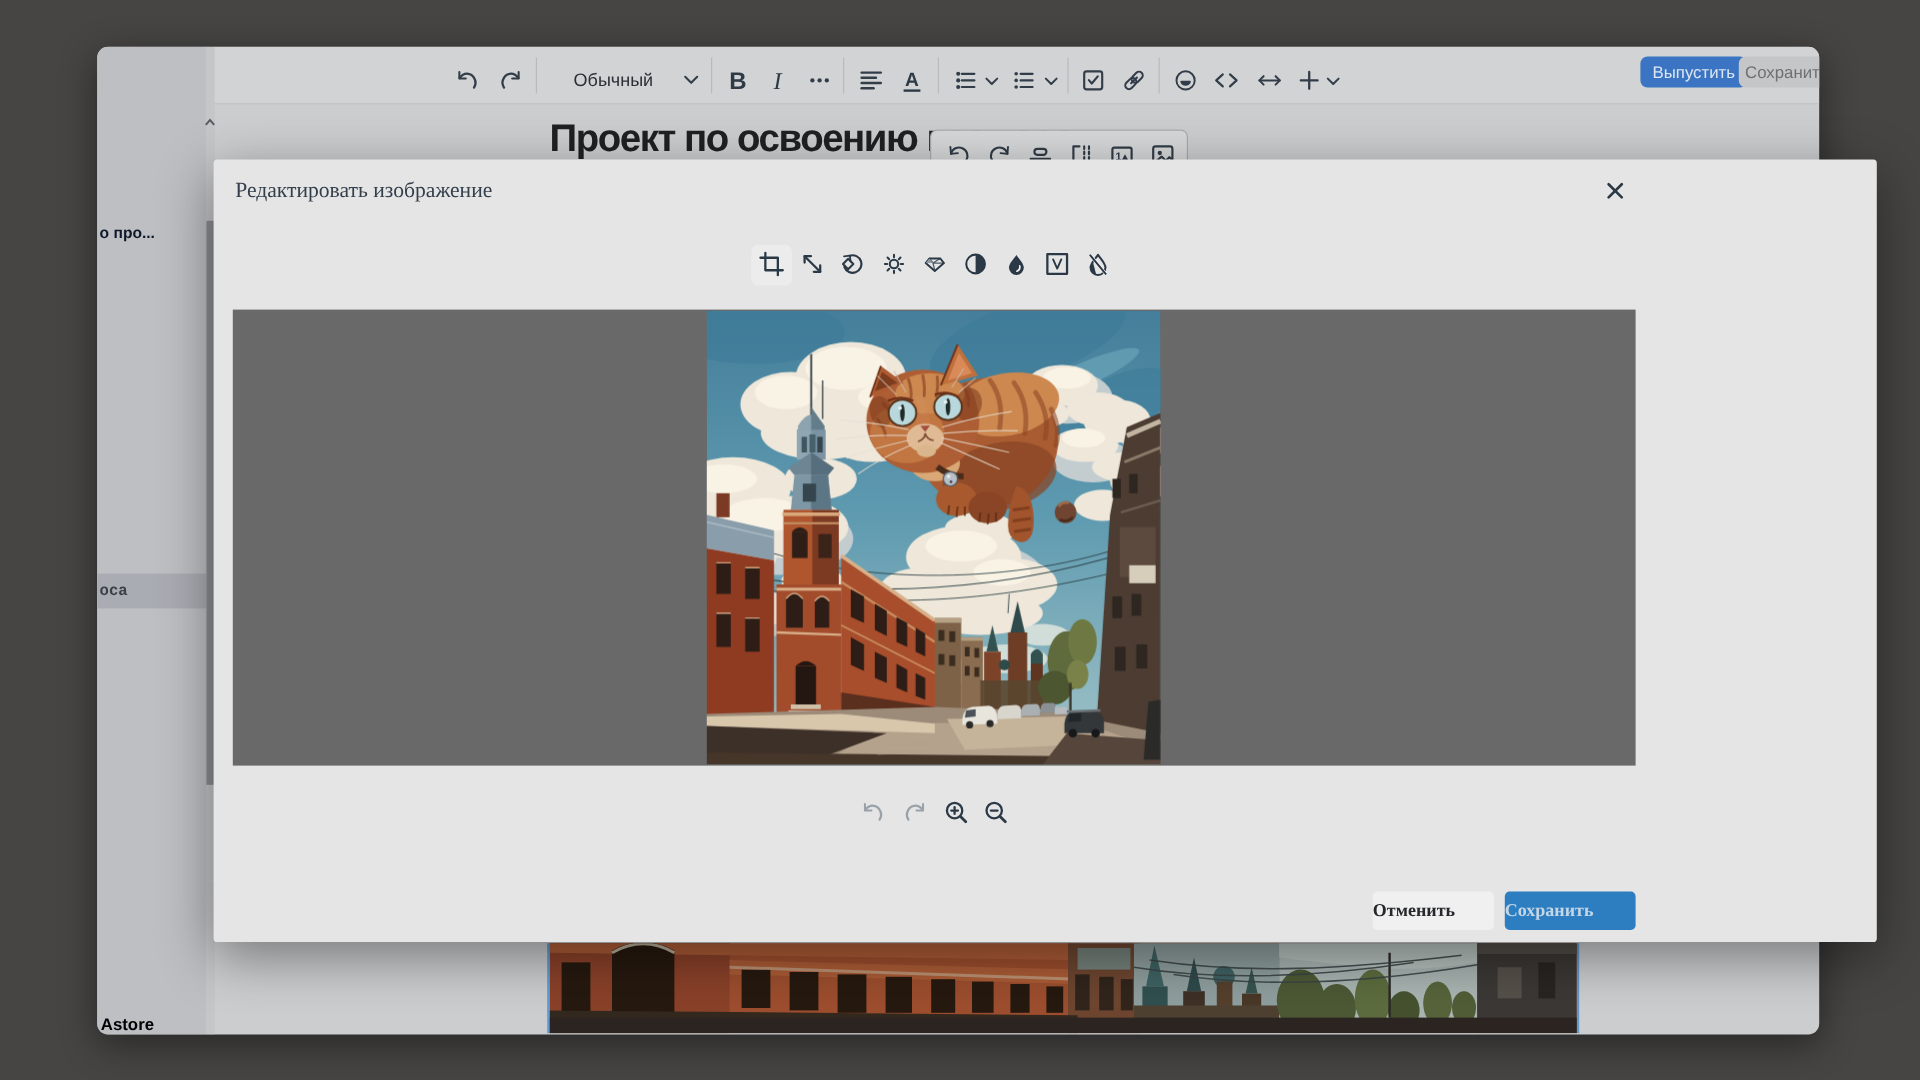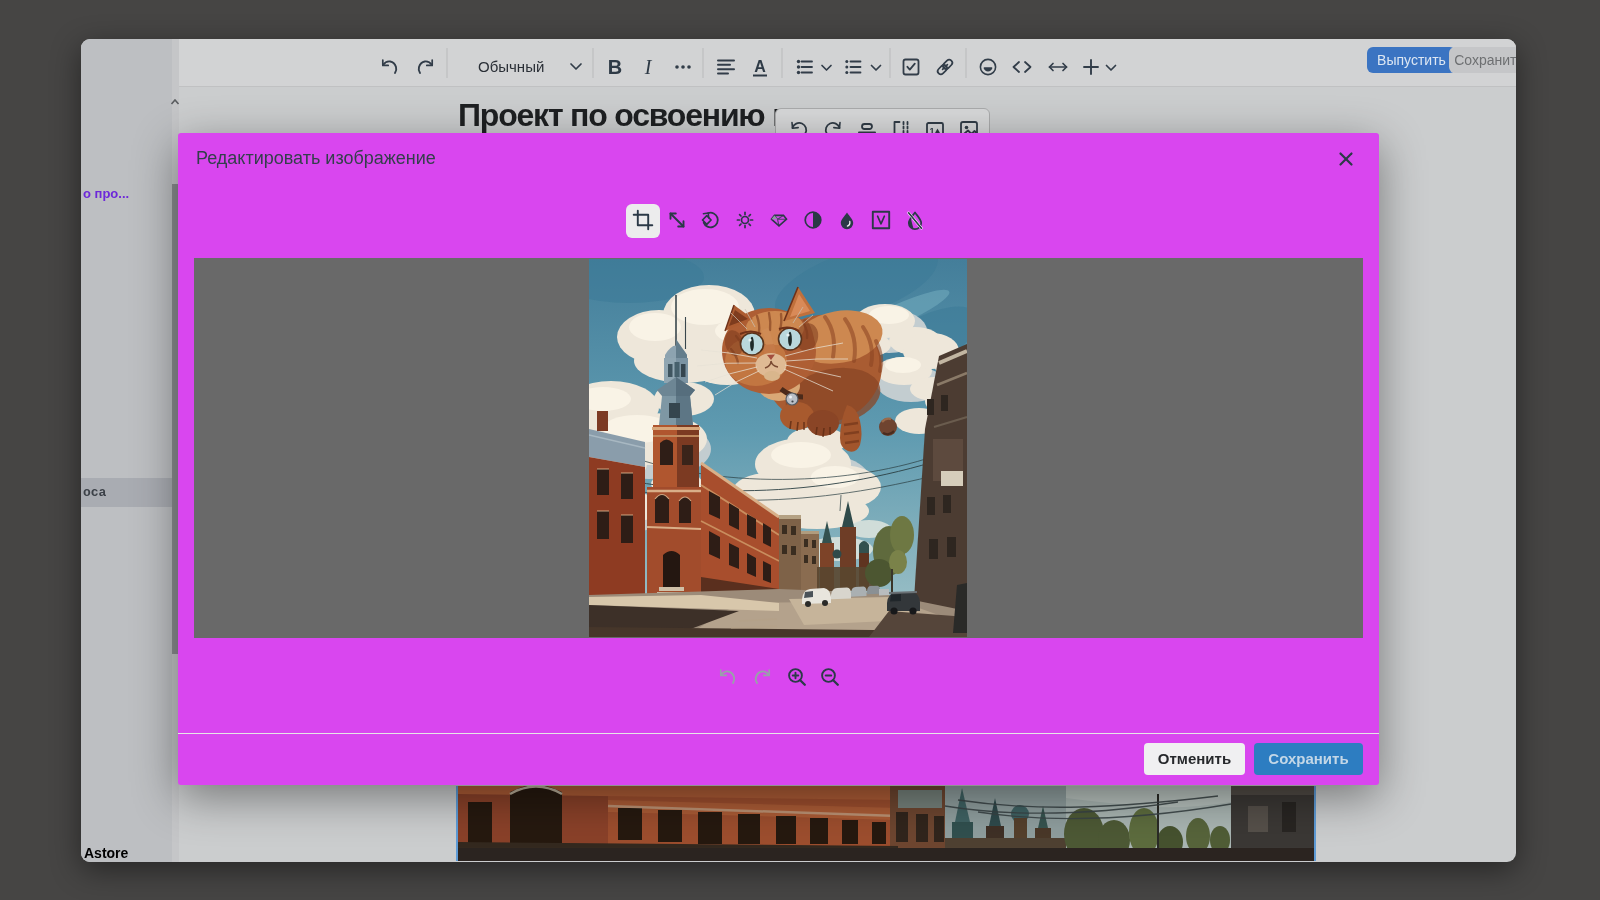--- a/index.html
+++ b/index.html
@@ -6,44 +6,44 @@
     background:#464544;font-family:"Liberation Sans",sans-serif;}
   .abs{position:absolute;}
   #win{position:absolute;left:81px;top:39px;width:1435px;height:823px;
     border-radius:9px;background:#cbcdce;overflow:hidden;
     box-shadow:0 8px 30px rgba(0,0,0,.45);}
   #topbar{position:absolute;left:98px;top:0;right:0;height:47px;
     background:#d2d3d4;border-bottom:1px solid #c0c1c2;}
   #sidebar{position:absolute;left:0;top:0;width:91px;height:823px;background:#bdbfc2;}
   #scrollcol{position:absolute;left:91px;top:0;width:7px;height:823px;background:#c5c6c8;}
   #scrollthumb{position:absolute;left:91px;top:145px;width:7px;height:470px;background:#8c8e91;}
-  .sbtext{position:absolute;color:#6d28d9;font-size:13px;font-weight:bold;}
+  .sbtext{position:absolute;color:#0f172a;font-size:13px;font-weight:bold;}
   #selrow{position:absolute;left:0;top:439px;width:91px;height:29px;background:#a9acb2;}
   #title{position:absolute;left:377px;top:58px;font-size:32px;font-weight:bold;
     color:#1e2022;white-space:nowrap;letter-spacing:-1.2px;}
   #btn-vypustit{position:absolute;left:1274px;top:8px;width:89px;height:26px;
     background:#3b74c2;border-radius:6px;color:#dde7f3;font-size:14px;
     text-align:center;line-height:26px;margin-left:12px;}
   #btn-sohranit-bg{position:absolute;left:1368px;top:8px;width:80px;height:26px;
     background:#c5c6c8;border-radius:6px;color:#6e7072;font-size:14px;
     text-align:center;line-height:26px;}
   #minibar{position:absolute;left:694px;top:69px;width:215px;height:40px;
     background:#d7d8d9;border:1px solid #aaabac;border-radius:6px;box-sizing:border-box;}
   #docimg{position:absolute;left:375px;top:747px;width:860px;height:75px;
     border-left:2px solid #5e9bd6;border-right:2px solid #5e9bd6;box-sizing:border-box;}
-  #modal{position:absolute;left:178px;top:133px;width:1201px;height:652px;
-    background:#d946ef;border-radius:3px;box-shadow:0 12px 45px rgba(0,0,0,.42);}
+  #modal{position:absolute;left:178px;top:133px;width:1386px;height:652px;
+    background:#e5e5e5;border-radius:3px;box-shadow:0 12px 45px rgba(0,0,0,.42);font-family:Liberation Serif, serif;}
   #mtitle{position:absolute;left:18px;top:15px;font-size:18px;color:#333f4b;}
   #crop-sel{position:absolute;left:448px;top:71px;width:34px;height:34px;
     background:#ececed;border-radius:6px;}
   #band{position:absolute;left:16px;top:125px;width:1169px;height:380px;background:#696969;}
   #mainimg{position:absolute;left:411px;top:126px;width:378px;height:378px;}
   #sep{position:absolute;left:0;top:600px;width:1201px;height:1px;background:#e6e6e7;}
   .mbtn{position:absolute;top:610px;height:32px;border-radius:4px;font-size:15px;
-    font-weight:bold;text-align:center;line-height:32px;}
+    font-weight:bold;line-height:32px;}
   #b-cancel{left:966px;width:101px;background:#f0f0f1;color:#26282b;}
   #b-save{left:1076px;width:109px;background:#2d7dc1;color:#c3d7e7;}
 </style>
 </head>
 <body>
 <div id="win">
   <div id="sidebar"></div>
   <div id="selrow"></div>
   <div class="sbtext" style="left:2px;top:147px;">о про...</div>
   <div class="sbtext" style="left:2px;top:446px;color:#3c4148;font-family:Liberation Mono, monospace;">оса</div>

